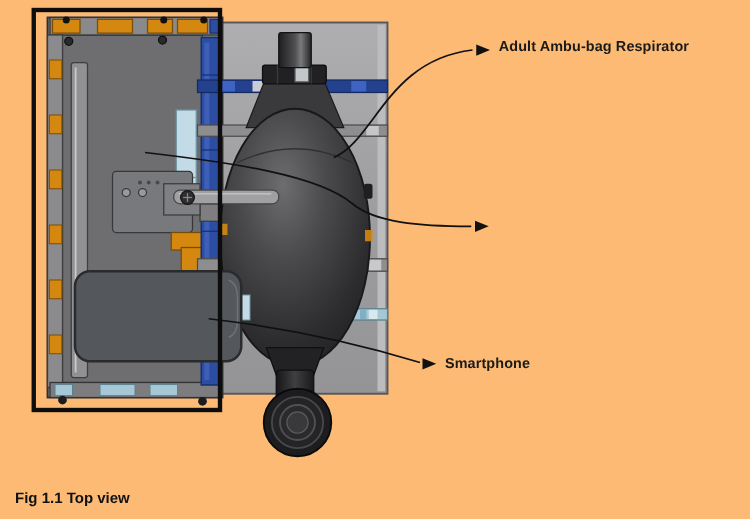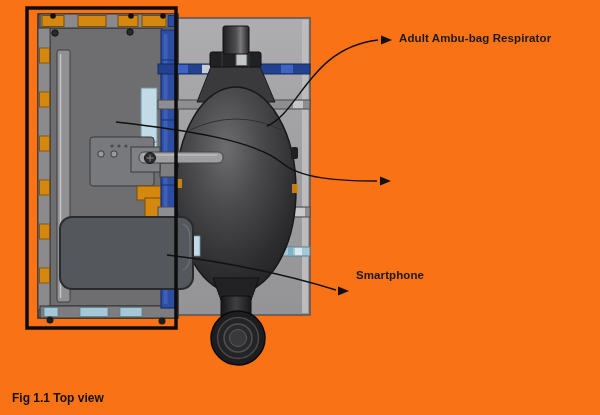--- a/index.html
+++ b/index.html
@@ -1,19 +1,19 @@
 <!DOCTYPE html>
 <html style="--orange: #d4880f; --blue-rail: #2d4da3; --blue-rail-dark: #16306e; --pale-blue: #c2dbe7; --light-blue-rail: #a6c8d6; --plate-gray: #a2a2a4; --housing-gray: #6e6e71; --bag-dark: #2d2d2f; --phone-gray: #54585c; --outline-black: #0d0d0d; --label-text: #1a1a1a;"><head>
 <meta charset="utf-8">
 <style>
   html,body{margin:0;padding:0;background:#ffffff;}
   .stage{
     position:relative;
     width:600px;height:415px;
-    background:#f97316;
+    background:#fdba74;
     font-family:"Liberation Sans", sans-serif;
     overflow:hidden;
   }
   .stage svg{position:absolute;left:0;top:0;}
   .callout{
     position:absolute;
     font-weight:700;
     font-size:11.5px;
     line-height:14px;
     color:var(--label-text,#1a1a1a);
@@ -196,16 +196,16 @@
     <polygon points="391,181 380,176.5 380,185.5" fill="#111"></polygon>
 
     <path d="M 167,255 C 235,263 290,276 336,290" fill="none" stroke="#111" stroke-width="1.4"></path>
     <polygon points="349,291 338,286.5 338,295.5" fill="#111"></polygon>
   </g>
 
   <rect x="27" y="8" width="149" height="320" fill="none" style="stroke:var(--outline-black)" stroke-width="3.5"></rect>
 </svg>
 
 <div class="callout" style="left:399px;top:31px;">Adult Ambu-bag Respirator</div>
-<div class="callout" style="left:356px;top:268px;text-align:right;">Smartphone</div>
+<div class="callout" style="left:356px;top:284px;text-align:right;">Smartphone</div>
 <div class="caption">Fig 1.1 Top view</div>
 
 </div>
 
 </body></html>

